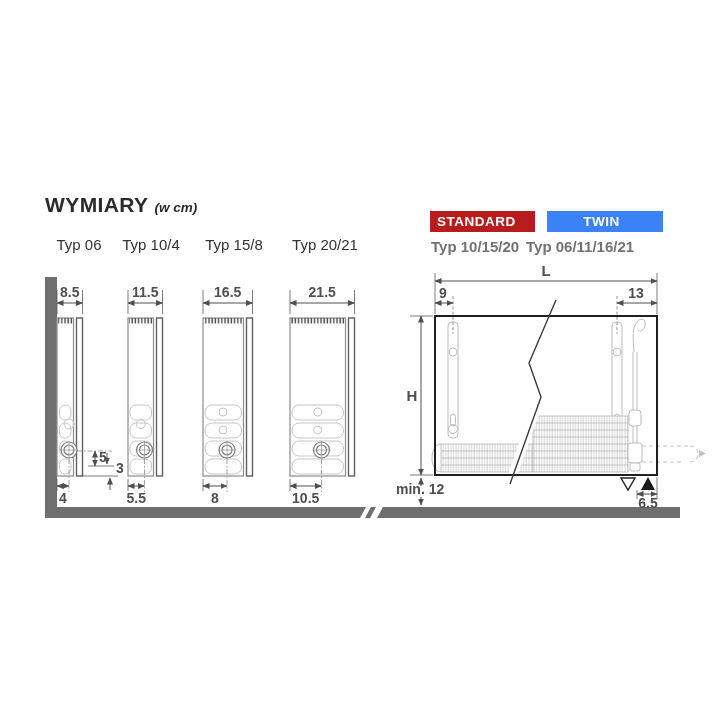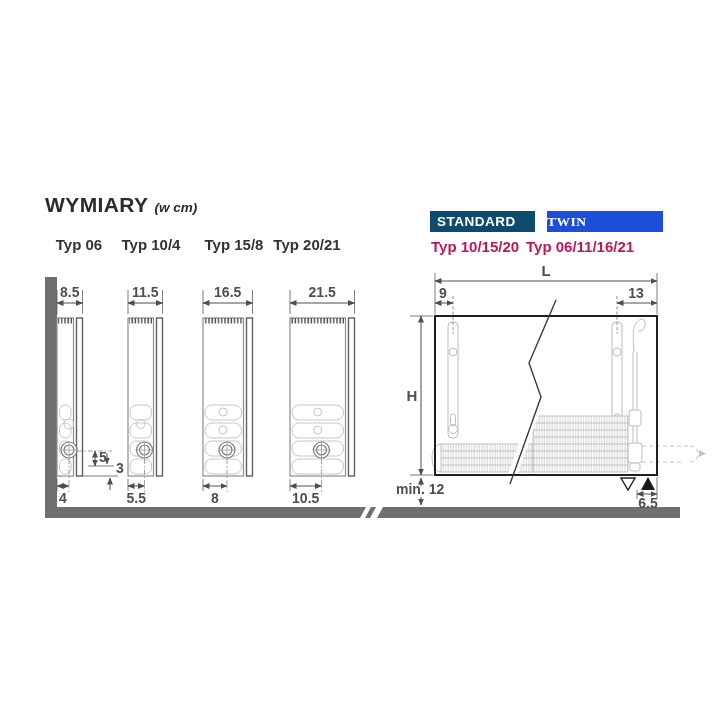--- a/index.html
+++ b/index.html
@@ -2,26 +2,26 @@
 <html><head>
 <meta charset="utf-8">
 <style>
   html,body{margin:0;padding:0;background:#ffffff;}
   body{width:720px;height:720px;font-family:"Liberation Sans",sans-serif;overflow:hidden;}
   .stage{position:relative;width:720px;height:720px;background:#fff;}
 
   .title{position:absolute;left:45px;top:193px;color:#2b2b2b;font-size:21px;font-weight:bold;letter-spacing:.4px;white-space:nowrap;}
   .title .unit{font-size:13.5px;font-style:italic;font-weight:bold;margin-left:6px;letter-spacing:0;}
 
-  .type-header{position:absolute;top:236px;transform:translateX(-50%);font-size:15px;font-weight:bold;color:#333;white-space:nowrap;}
+  .type-header{position:absolute;top:236px;transform:translateX(-50%);font-size:15px;font-weight:normal;color:#333;white-space:nowrap;}
 
   .badge{position:absolute;top:211px;height:21px;line-height:21px;color:#fff;font-weight:bold;font-size:13.5px;letter-spacing:.5px;box-sizing:border-box;}
-  .badge-standard{left:430px;width:105px;background:#0c4a6e;padding-left:7px;}
-  .badge-twin{left:547px;width:116px;background:#1d4ed8;text-align:left;padding-right:7px;font-family:Liberation Serif, serif;}
-  .variant-types{position:absolute;top:238px;font-size:15px;font-weight:bold;color:#be185d;white-space:nowrap;}
+  .badge-standard{left:430px;width:105px;background:#b91c1c;padding-left:7px;}
+  .badge-twin{left:547px;width:116px;background:#3b82f6;text-align:center;padding-right:7px;}
+  .variant-types{position:absolute;top:238px;font-size:15px;font-weight:bold;color:#737373;white-space:nowrap;}
   .vt-standard{left:431px;}
   .vt-twin{left:526px;}
 
   svg{position:absolute;left:0;top:0;}
   .dim{stroke:#4f4f4f;stroke-width:1;fill:none;}
   .ext{stroke:#5a5a5a;stroke-width:.8;fill:none;}
   .dim-label{fill:#4f4f4f;font-weight:bold;font-size:14px;font-family:"Liberation Sans",sans-serif;}
   .dim-label-lg{font-size:15px;}
   .body-outline{stroke:#8d8d8d;stroke-width:1.2;fill:#fff;}
   .panel{stroke:#5f5f5f;stroke-width:1.4;fill:#fff;}
@@ -46,21 +46,21 @@
 
 <div class="stage">
 
   <div class="title">
     <span>WYMIARY</span><span class="unit">(w cm)</span>
   </div>
 
   <div class="type-header" style="left:79px">Typ 06</div>
   <div class="type-header" style="left:151px">Typ 10/4</div>
   <div class="type-header" style="left:234px">Typ 15/8</div>
-  <div class="type-header" style="left:307px">Typ 20/21</div>
+  <div class="type-header" style="left:325px">Typ 20/21</div>
 
   <div class="badge badge-standard">STANDARD</div>
   <div class="badge badge-twin">TWIN</div>
   <div class="variant-types vt-standard">Typ 10/15/20</div>
   <div class="variant-types vt-twin">Typ 06/11/16/21</div>
 
   <svg width="720" height="720" viewBox="0 0 720 720">
     <defs>
       <marker id="arr" orient="auto-start-reverse" markerWidth="7" markerHeight="6" refX="6.5" refY="3" markerUnits="userSpaceOnUse">
         <path d="M0,0 L7,3 L0,6 Z" fill="#4f4f4f"></path>

